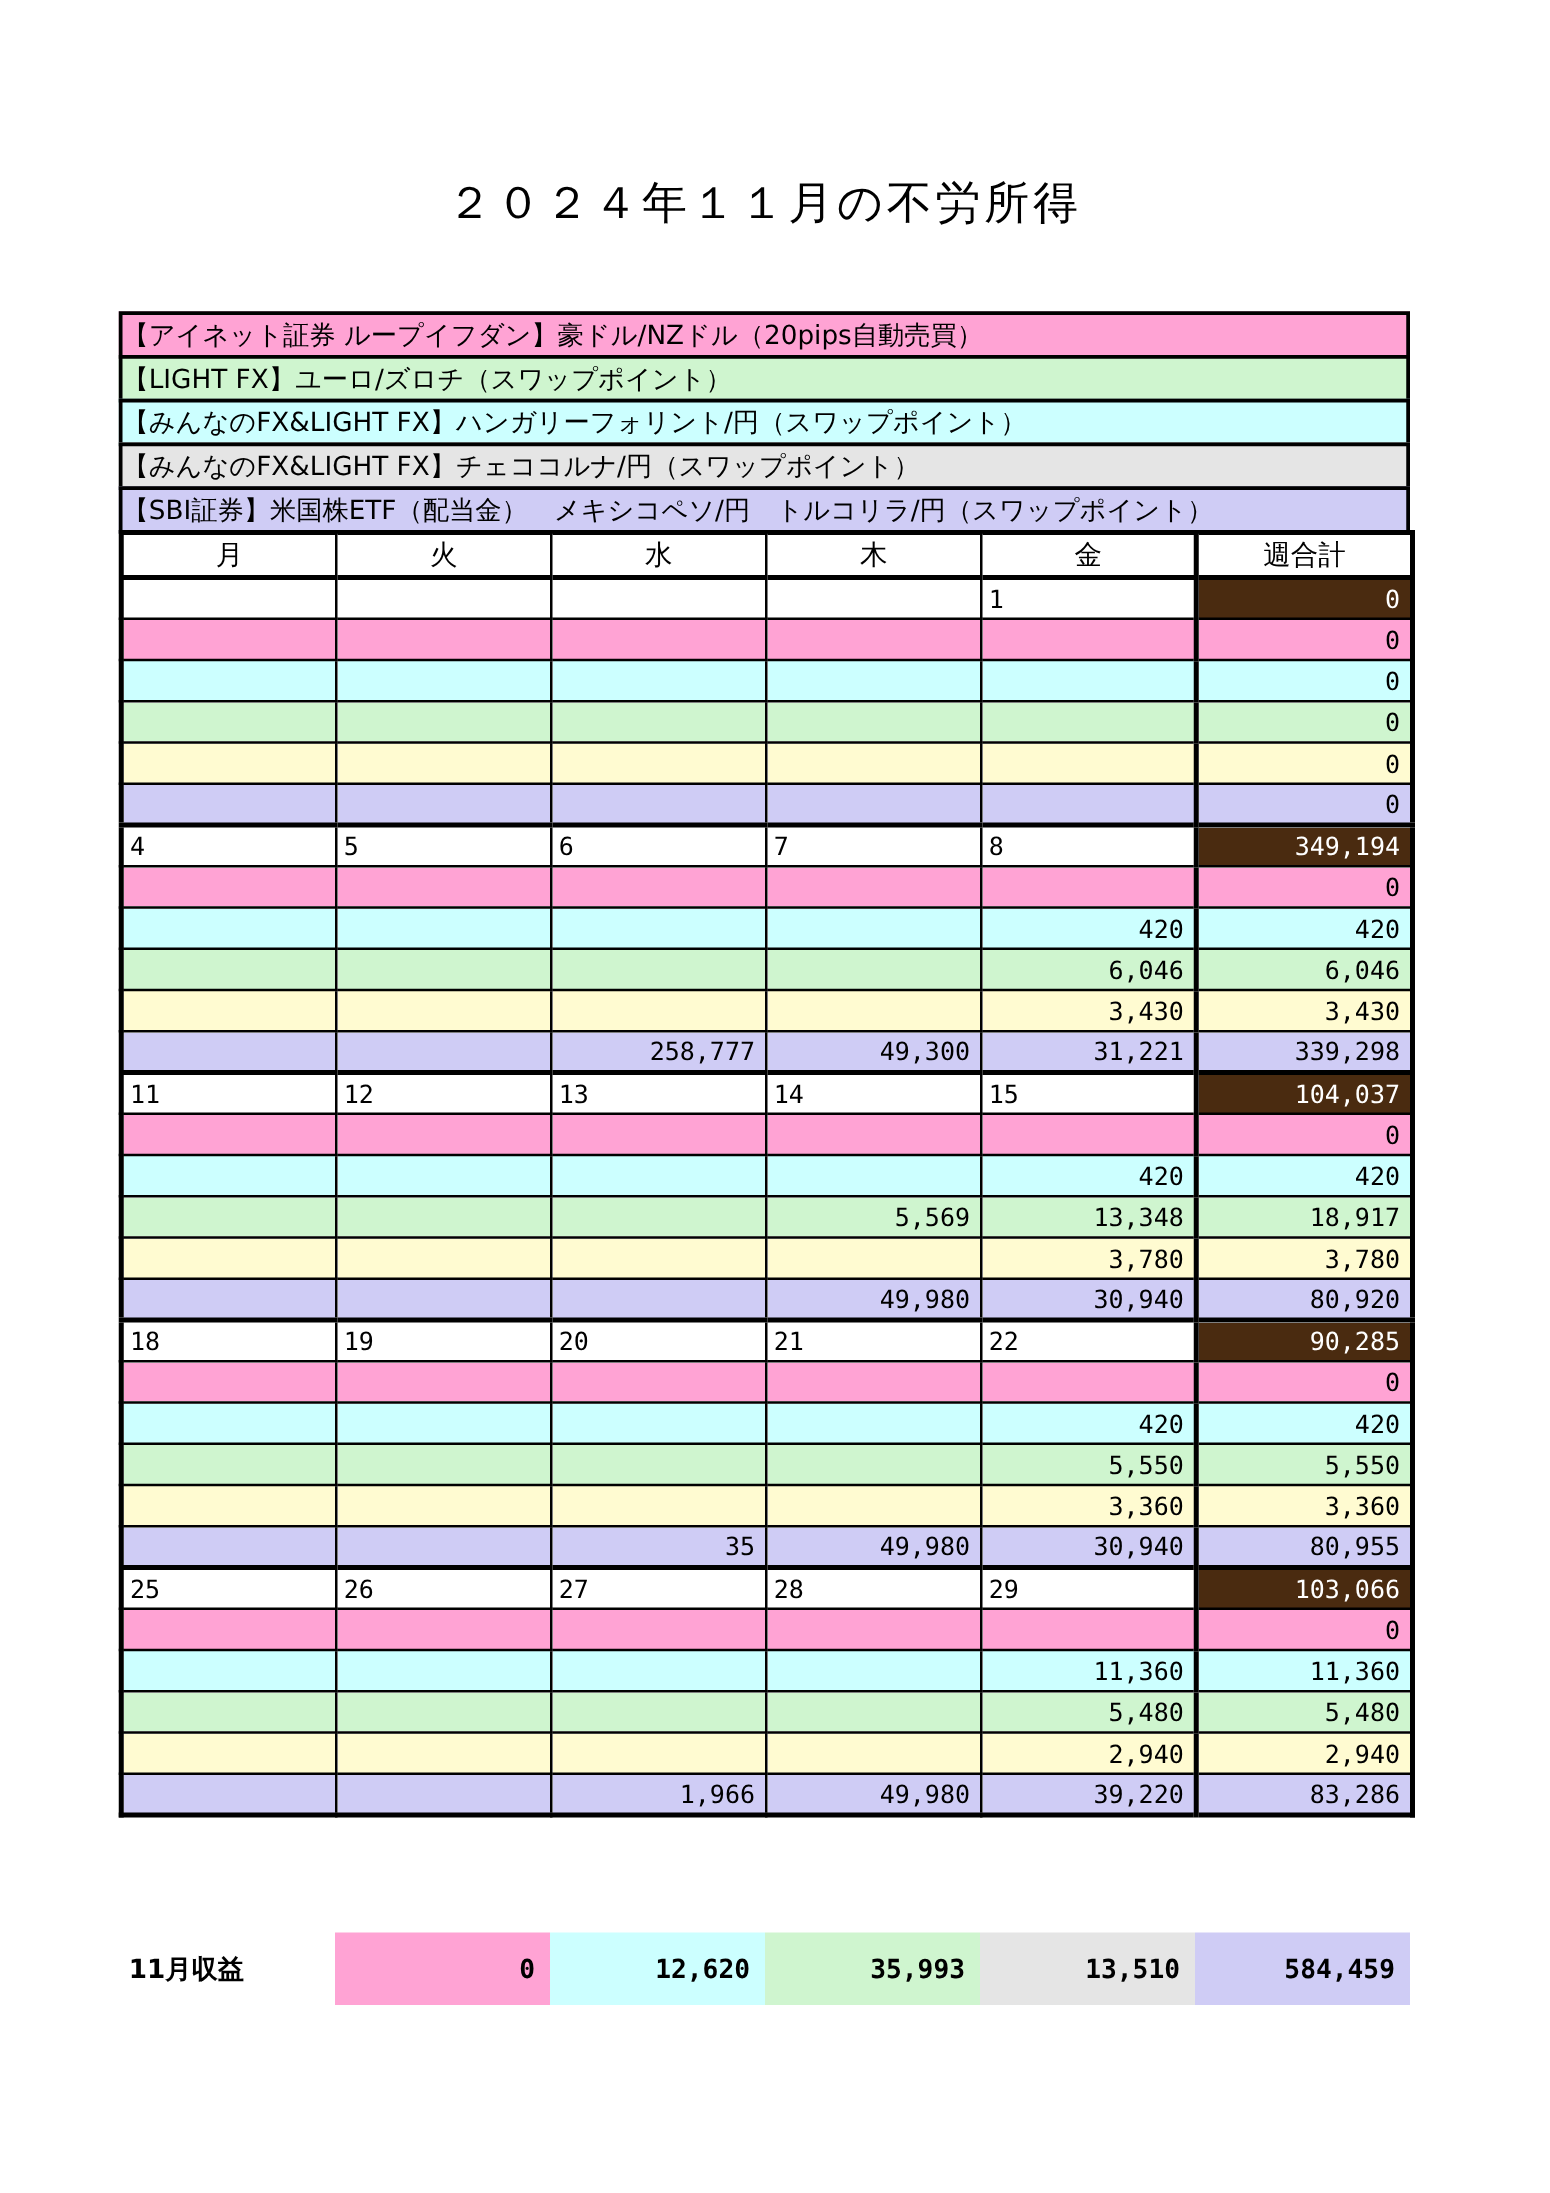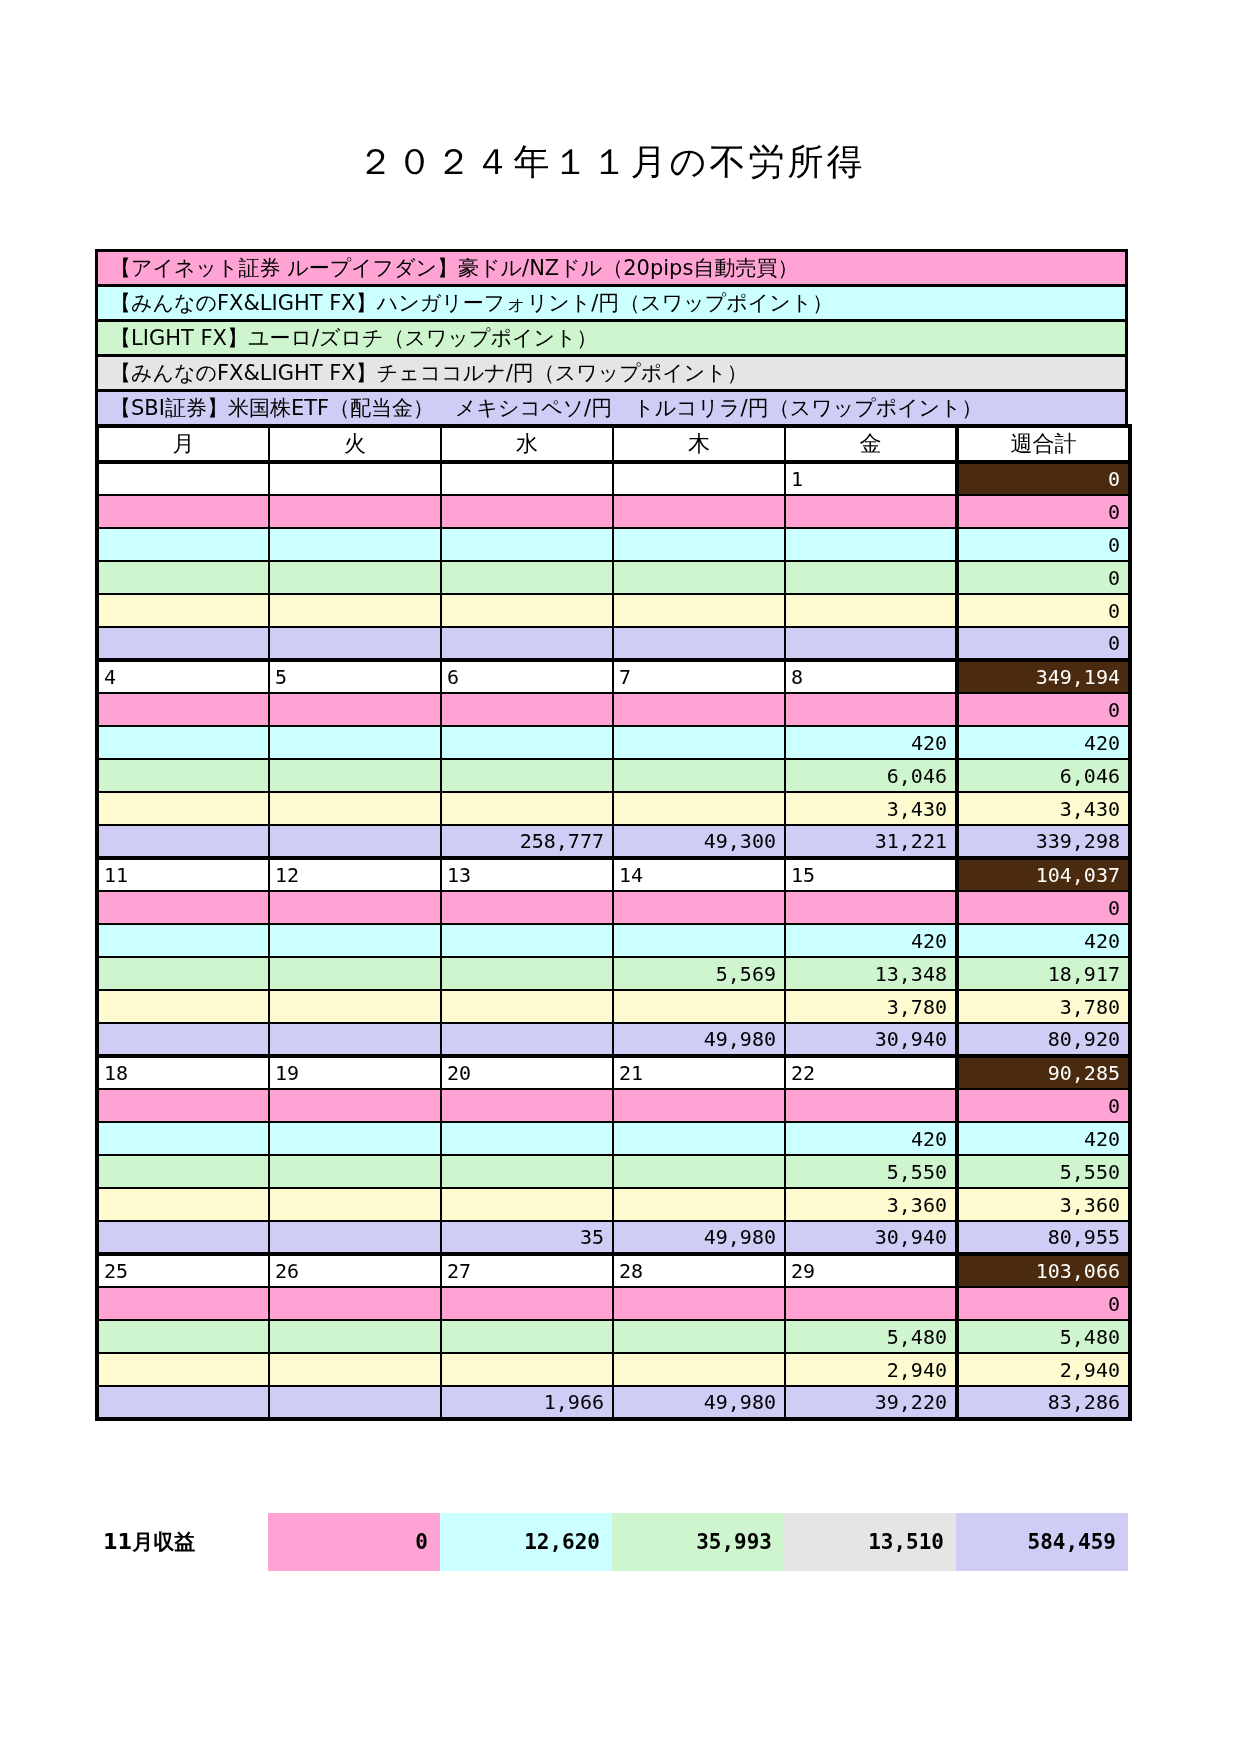--- a/index.html
+++ b/index.html
@@ -7,21 +7,21 @@
     width:1240px;height:1754px;overflow:hidden;background:#ffffff;
     font-family:"DejaVu Sans","Liberation Sans",sans-serif;color:#000;
   }
   .title{
     margin:138px 0 0 95px;width:1033px;text-align:center;
     font-size:36px;font-weight:normal;letter-spacing:3px;
   }
   .legend{margin-left:95px;width:1033px;margin-top:62px;}
   .legend-row{
     box-sizing:border-box;height:38px;border:3px solid #000;margin-top:-3px;
-    display:flex;align-items:center;padding-left:12px;font-size:21px;white-space:nowrap;
+    display:flex;align-items:center;padding-left:0;font-size:21px;white-space:nowrap;
   }
   .legend-row:first-child{margin-top:0;}
   .bg-pink{background:#FFA3D4;}
   .bg-cyan{background:#CCFFFF;}
   .bg-green{background:#CFF5CF;}
   .bg-yellow{background:#e5e5e5;}
   .bg-purple{background:#CFCCF5;}
   table.cal{
     border-collapse:collapse;table-layout:fixed;width:1033px;
     margin-left:95px;margin-top:-3px;border:4px solid #000;
@@ -49,22 +49,22 @@
     padding-right:12px;box-sizing:border-box;font-family:"DejaVu Sans Mono","Liberation Mono",monospace;
   }
 </style>
 </head>
 <body>
 
 <div class="title">２０２４年１１月の不労所得</div>
 
 <div class="legend">
   <div class="legend-row bg-pink">【アイネット証券 ループイフダン】豪ドル/NZドル（20pips自動売買）</div>
+  <div class="legend-row bg-green">【LIGHT FX】ユーロ/ズロチ（スワップポイント）</div>
   <div class="legend-row bg-cyan">【みんなのFX&amp;LIGHT FX】ハンガリーフォリント/円（スワップポイント）</div>
-  <div class="legend-row bg-green">【LIGHT FX】ユーロ/ズロチ（スワップポイント）</div>
   <div class="legend-row bg-yellow">【みんなのFX&amp;LIGHT FX】チェココルナ/円（スワップポイント）</div>
   <div class="legend-row bg-purple">【SBI証券】米国株ETF（配当金）　メキシコペソ/円　トルコリラ/円（スワップポイント）</div>
 </div>
 
 <table class="cal">
   <colgroup>
     <col style="width:172px">
       <col style="width:172px">
       <col style="width:172px">
     <col style="width:172px">
@@ -288,20 +288,28 @@
       <td class="num wtotal">103,066</td>
     </tr>
     <tr class="r-pink">
       <td class="num"></td>
       <td class="num"></td>
       <td class="num"></td>
       <td class="num"></td>
       <td class="num"></td>
       <td class="num">0</td>
     </tr>
+    <tr class="r-cyan">
+      <td class="num"></td>
+      <td class="num"></td>
+      <td class="num"></td>
+      <td class="num"></td>
+      <td class="num">11,360</td>
+      <td class="num">11,360</td>
+    </tr>
     <tr class="r-green">
       <td class="num"></td>
       <td class="num"></td>
       <td class="num"></td>
       <td class="num"></td>
       <td class="num">5,480</td>
       <td class="num">5,480</td>
     </tr>
     <tr class="r-yellow">
       <td class="num"></td>

